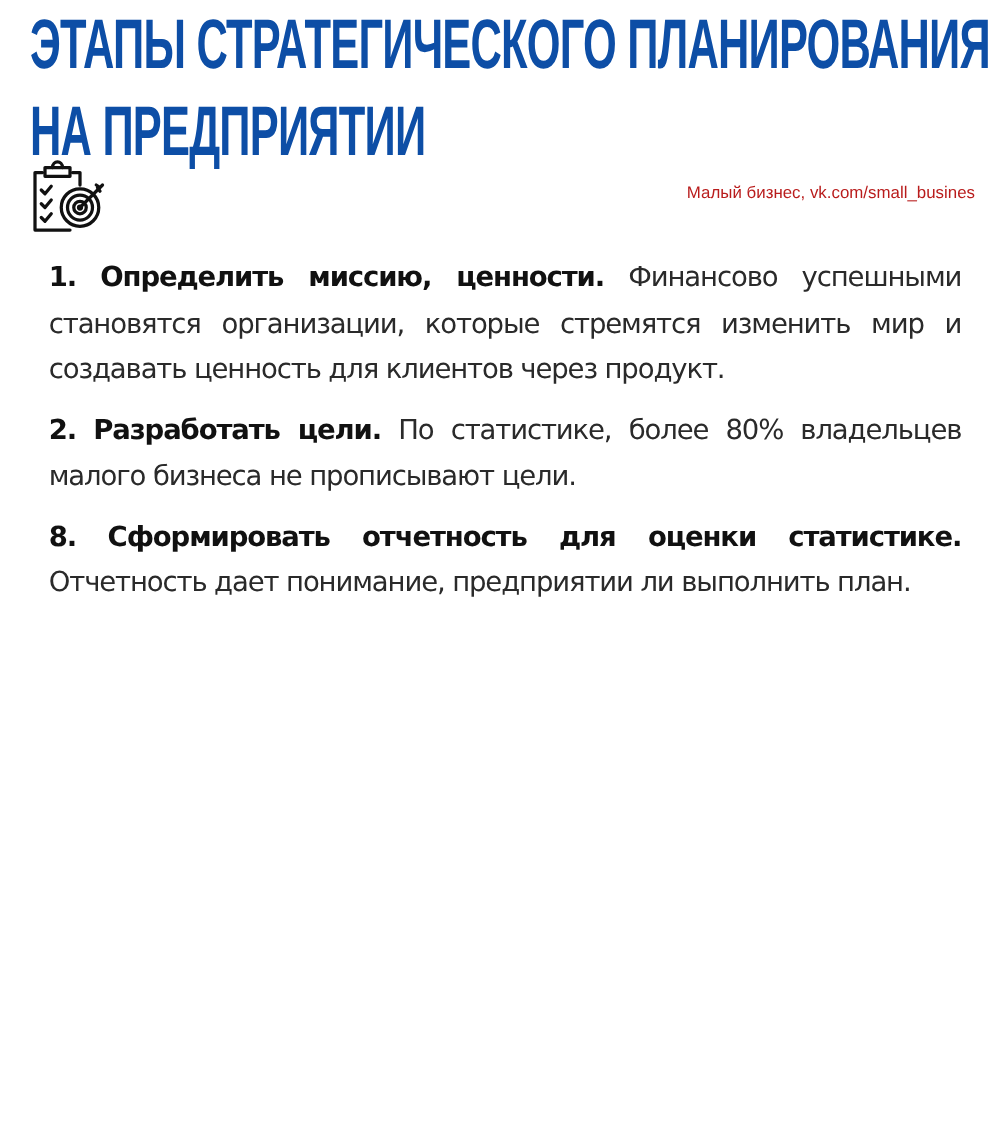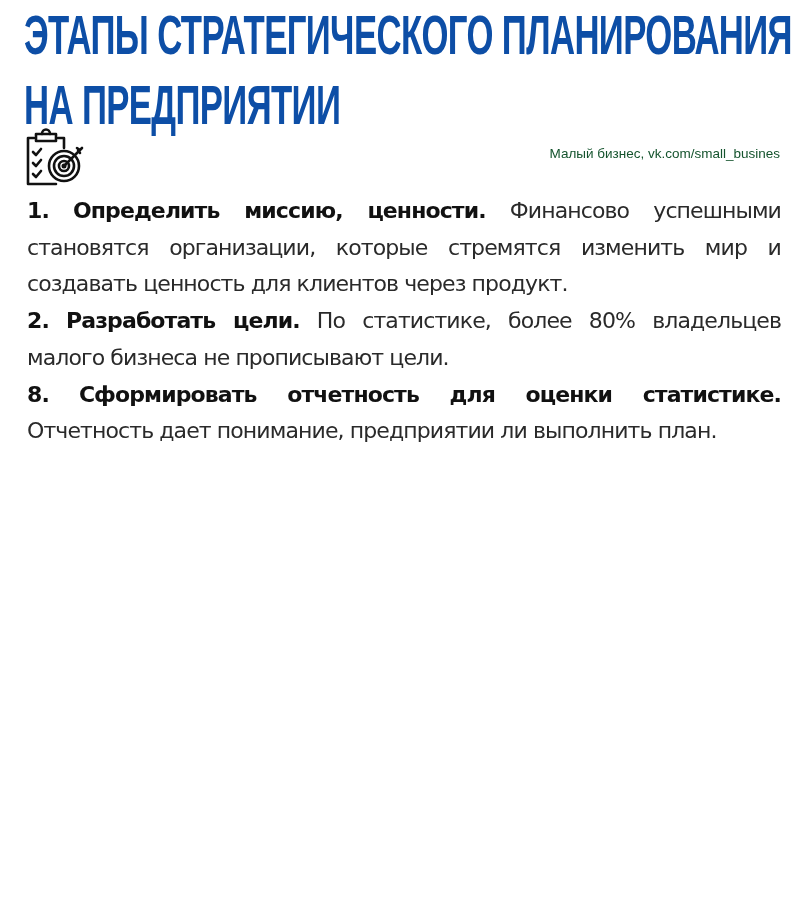--- a/index.html
+++ b/index.html
@@ -43,32 +43,32 @@
       top: 126px;
       width: 64px;
       height: 62px;
     }
     .watermark {
       position: absolute;
       right: 20px;
       top: 146px;
       font-family: "Liberation Sans", sans-serif;
       font-size: 13.5px;
-      color: #14532d;
+      color: #b91c1c;
       white-space: nowrap;
       text-align: center;
     }
     .content {
       position: absolute;
       left: 27px;
       top: 193px;
       width: 754px;
     }
     .step {
-      margin: 0;
+      margin: 12px;
       font-family: "DejaVu Sans", sans-serif;
       font-size: 22px;
       line-height: 36.7px;
       text-align: justify;
       letter-spacing: -0.9px;
       word-spacing: 0px;
       color: #1a1a1a;
     }
     .step .num, .step .head {
       font-weight: bold;

